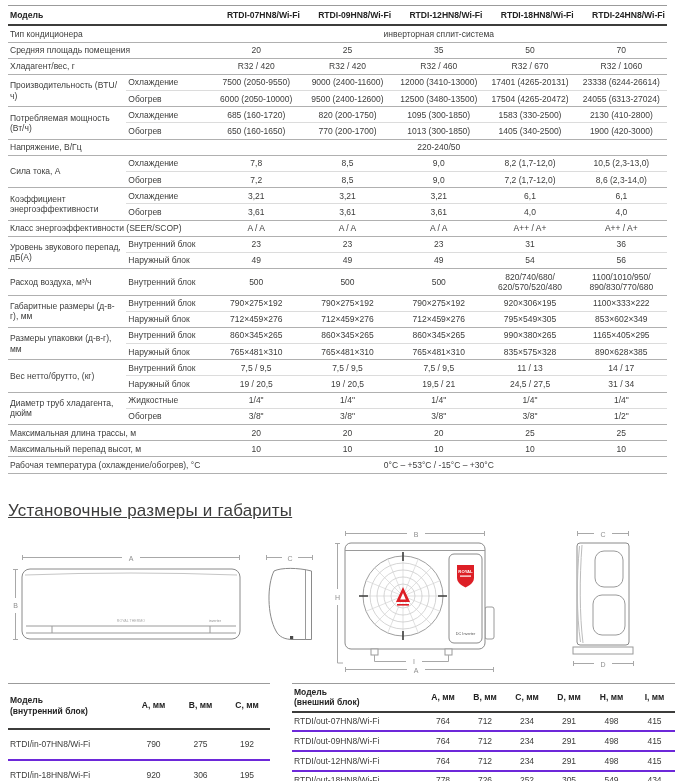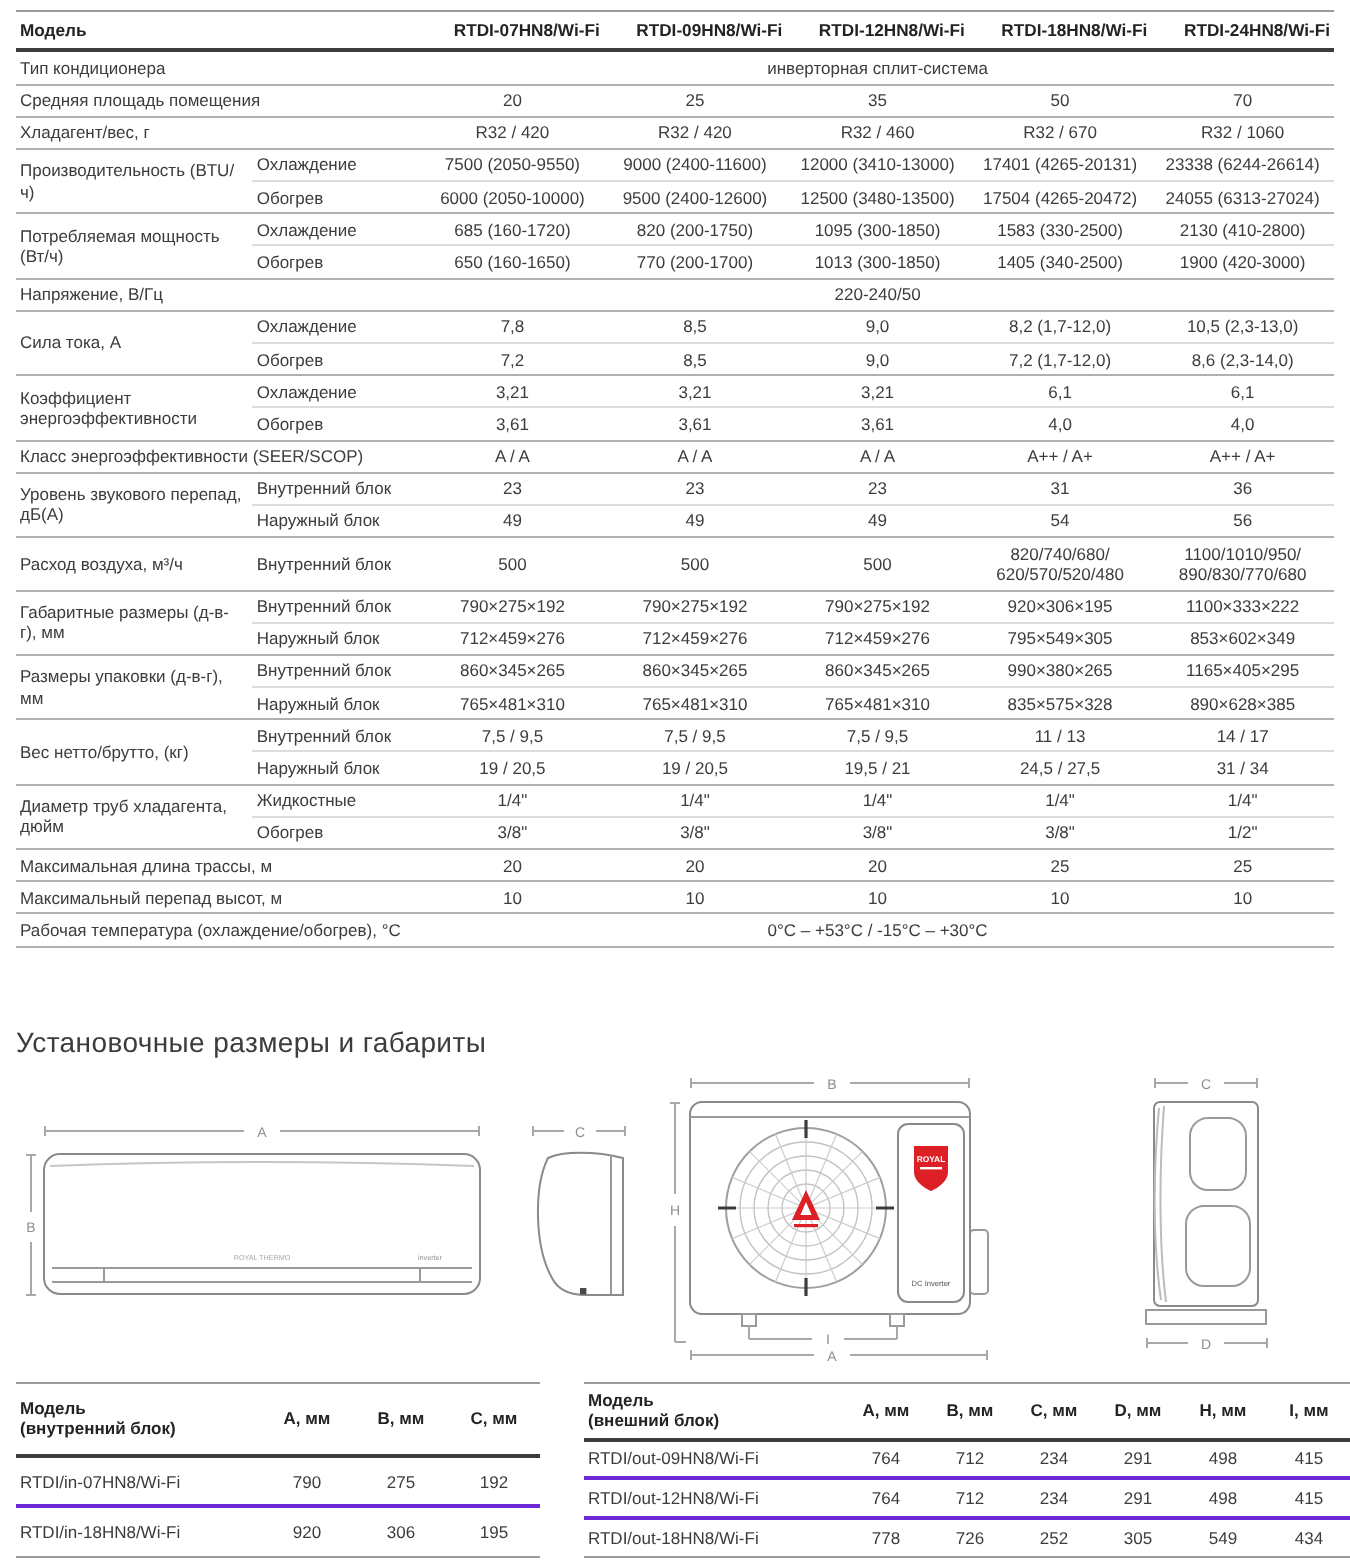--- a/index.html
+++ b/index.html
@@ -20,21 +20,21 @@
     border-top: 1px solid #9b9b9b; border-bottom: 2px solid #3c3c3b; padding: 4px 2px;
   }
   .spec th.lbl { text-align: left; }
   .spec td.lbl { text-align: left; padding-right: 4px; }
   .spec td.sublbl { text-align: left; }
   .spec td.val { text-align: center; white-space: pre-line; }
   .spec tr.major > td { border-top: 1px solid #b0b0b0; }
   .spec tr.sub   > td { border-top: 1px solid #dcdcdc; }
 
   
-  .section-title { font-size: 14px; font-weight: 400; color: #3c3c3b; margin: 39px 0 0 0; letter-spacing: 0.2px; }
+  .section-title { font-size: 17px; font-weight: 400; color: #3c3c3b; margin: 27px 0 0 0; letter-spacing: 0.2px; text-decoration: underline; }
 
   
   .diagrams { display: flex; align-items: flex-start; margin: 2px 0 0 0; }
   .dim-label { font-size: 7px; fill: #8f8f8f; font-family: "Liberation Sans", sans-serif; }
   .tiny-label { font-family: "Liberation Sans", sans-serif; }
 
   
   .bottom { display: flex; margin-top: 10px; }
   .dim { font-size: 8.5px; line-height: 1.25; border-bottom: 1px solid #9b9b9b; table-layout: fixed; }
   .dim th {
@@ -452,20 +452,29 @@
             <th class="lbl">Модель
 (внешний блок)</th>
             <th>A, мм</th>
             <th>B, мм</th>
             <th>C, мм</th>
             <th>D, мм</th>
             <th>H, мм</th>
             <th>I, мм</th>
           </tr>
           <tr>
+            <td class="lbl">RTDI/out-07HN8/Wi-Fi</td>
+            <td>764</td>
+            <td>712</td>
+            <td>234</td>
+            <td>291</td>
+            <td>498</td>
+            <td>415</td>
+          </tr>
+          <tr>
             <td class="lbl">RTDI/out-09HN8/Wi-Fi</td>
             <td>764</td>
             <td>712</td>
             <td>234</td>
             <td>291</td>
             <td>498</td>
             <td>415</td>
           </tr>
           <tr>
             <td class="lbl">RTDI/out-12HN8/Wi-Fi</td>

